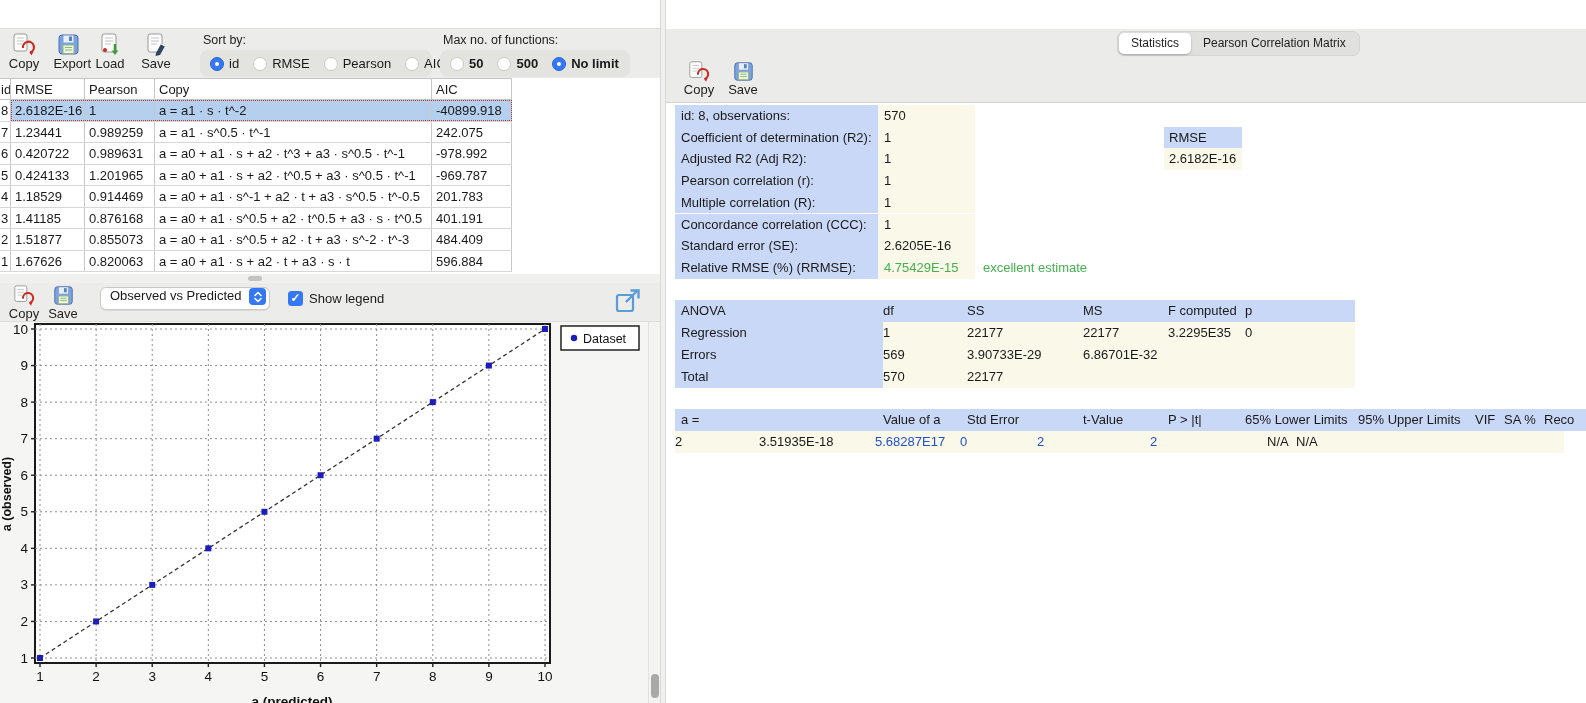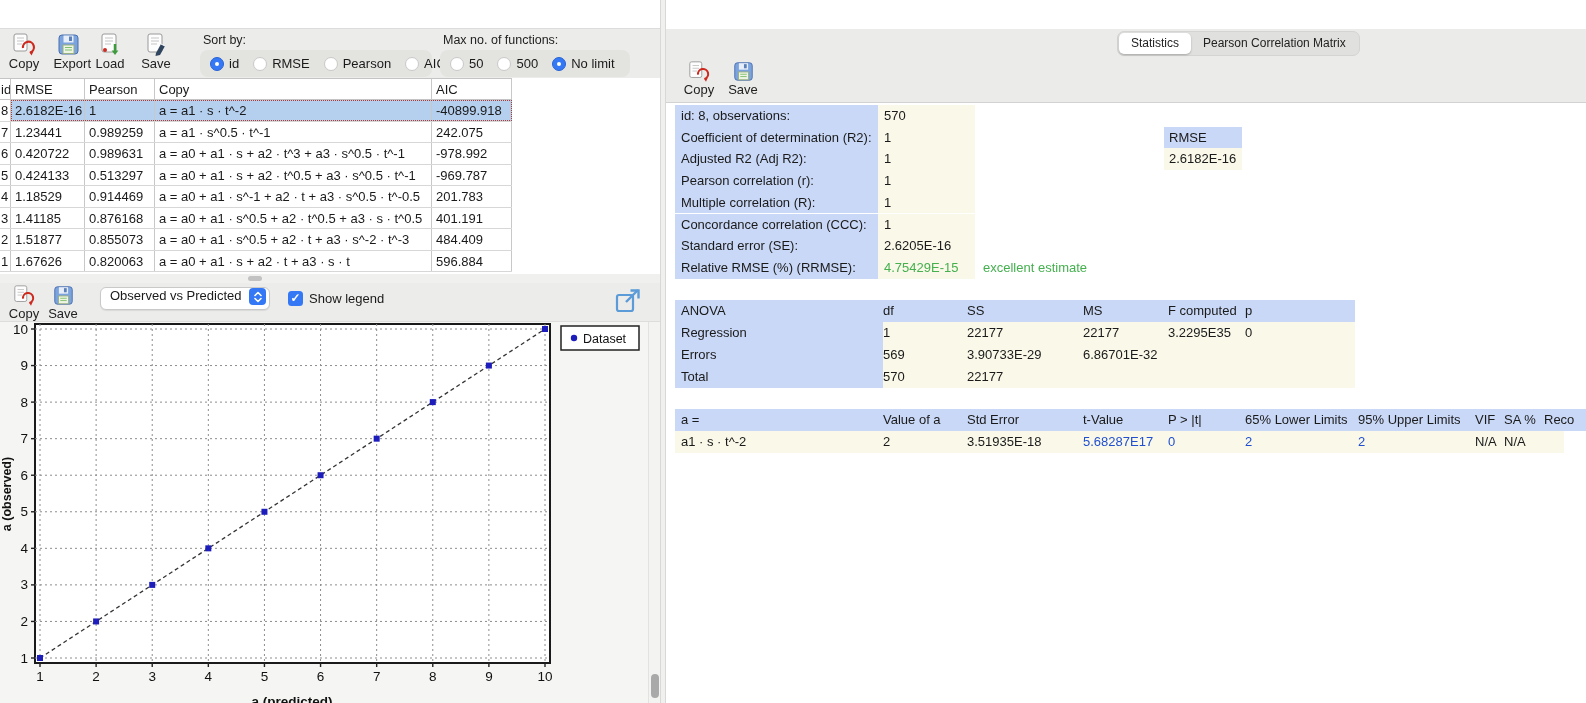--- a/index.html
+++ b/index.html
@@ -150,21 +150,21 @@
           <span class="radio"></span>
           <span>Pearson</span>
         </span>
         <span class="radio-item">
           <span class="radio"></span>
           <span>AIC</span>
         </span>
       </div>
 
       <div class="grp-label" style="left:443px;">Max no. of functions:</div>
-      <div class="radio-group" style="left:440px; width:190px;">
+      <div class="radio-group" style="left:440px; width:190px;font-weight:bold;">
         <span class="radio-item">
           <span class="radio"></span>
           <span>50</span>
         </span>
         <span class="radio-item">
           <span class="radio"></span>
           <span>500</span>
         </span>
         <span class="radio-item">
           <span class="radio checked"></span>
@@ -199,21 +199,21 @@
       <div class="rrow">
         <div class="rcell c-id">6</div>
         <div class="rcell c-rmse">0.420722</div>
         <div class="rcell c-pearson">0.989631</div>
         <div class="rcell c-model">a = a0  + a1 · s + a2 · t^3 + a3 · s^0.5 · t^-1</div>
         <div class="rcell c-aic">-978.992</div>
       </div>
       <div class="rrow">
         <div class="rcell c-id">5</div>
         <div class="rcell c-rmse">0.424133</div>
-        <div class="rcell c-pearson">0.513297</div>
+        <div class="rcell c-pearson">1.201965</div>
         <div class="rcell c-model">a = a0  + a1 · s + a2 · t^0.5 + a3 · s^0.5 · t^-1</div>
         <div class="rcell c-aic">-969.787</div>
       </div>
       <div class="rrow">
         <div class="rcell c-id">4</div>
         <div class="rcell c-rmse">1.18529</div>
         <div class="rcell c-pearson">0.914469</div>
         <div class="rcell c-model">a = a0  + a1 · s^-1 + a2 · t + a3 · s^0.5 · t^-0.5</div>
         <div class="rcell c-aic">201.783</div>
       </div>
@@ -474,21 +474,20 @@
       <div class="k-c2">Std Error</div>
       <div class="k-c3">t-Value</div>
       <div class="k-c4">P &gt; |t|</div>
       <div class="k-c5">65% Lower Limits</div>
       <div class="k-c6">95% Upper Limits</div>
       <div class="k-c7">VIF</div>
       <div class="k-c8">SA %</div>
       <div class="k-c9">Reco</div>
     </div>
     <div class="tbl-row bg-cream" style="top:431px; width:889px;">
-      <div class="k-c0">a1 · s · t^-2</div>
       <div class="k-c1">2</div>
       <div class="k-c2">3.51935E-18</div>
       <div class="k-c3 txt-blue">5.68287E17</div>
       <div class="k-c4 txt-blue">0</div>
       <div class="k-c5 txt-blue">2</div>
       <div class="k-c6 txt-blue">2</div>
       <div class="k-c7">N/A</div>
       <div class="k-c8">N/A</div>
     </div>
   </div>

